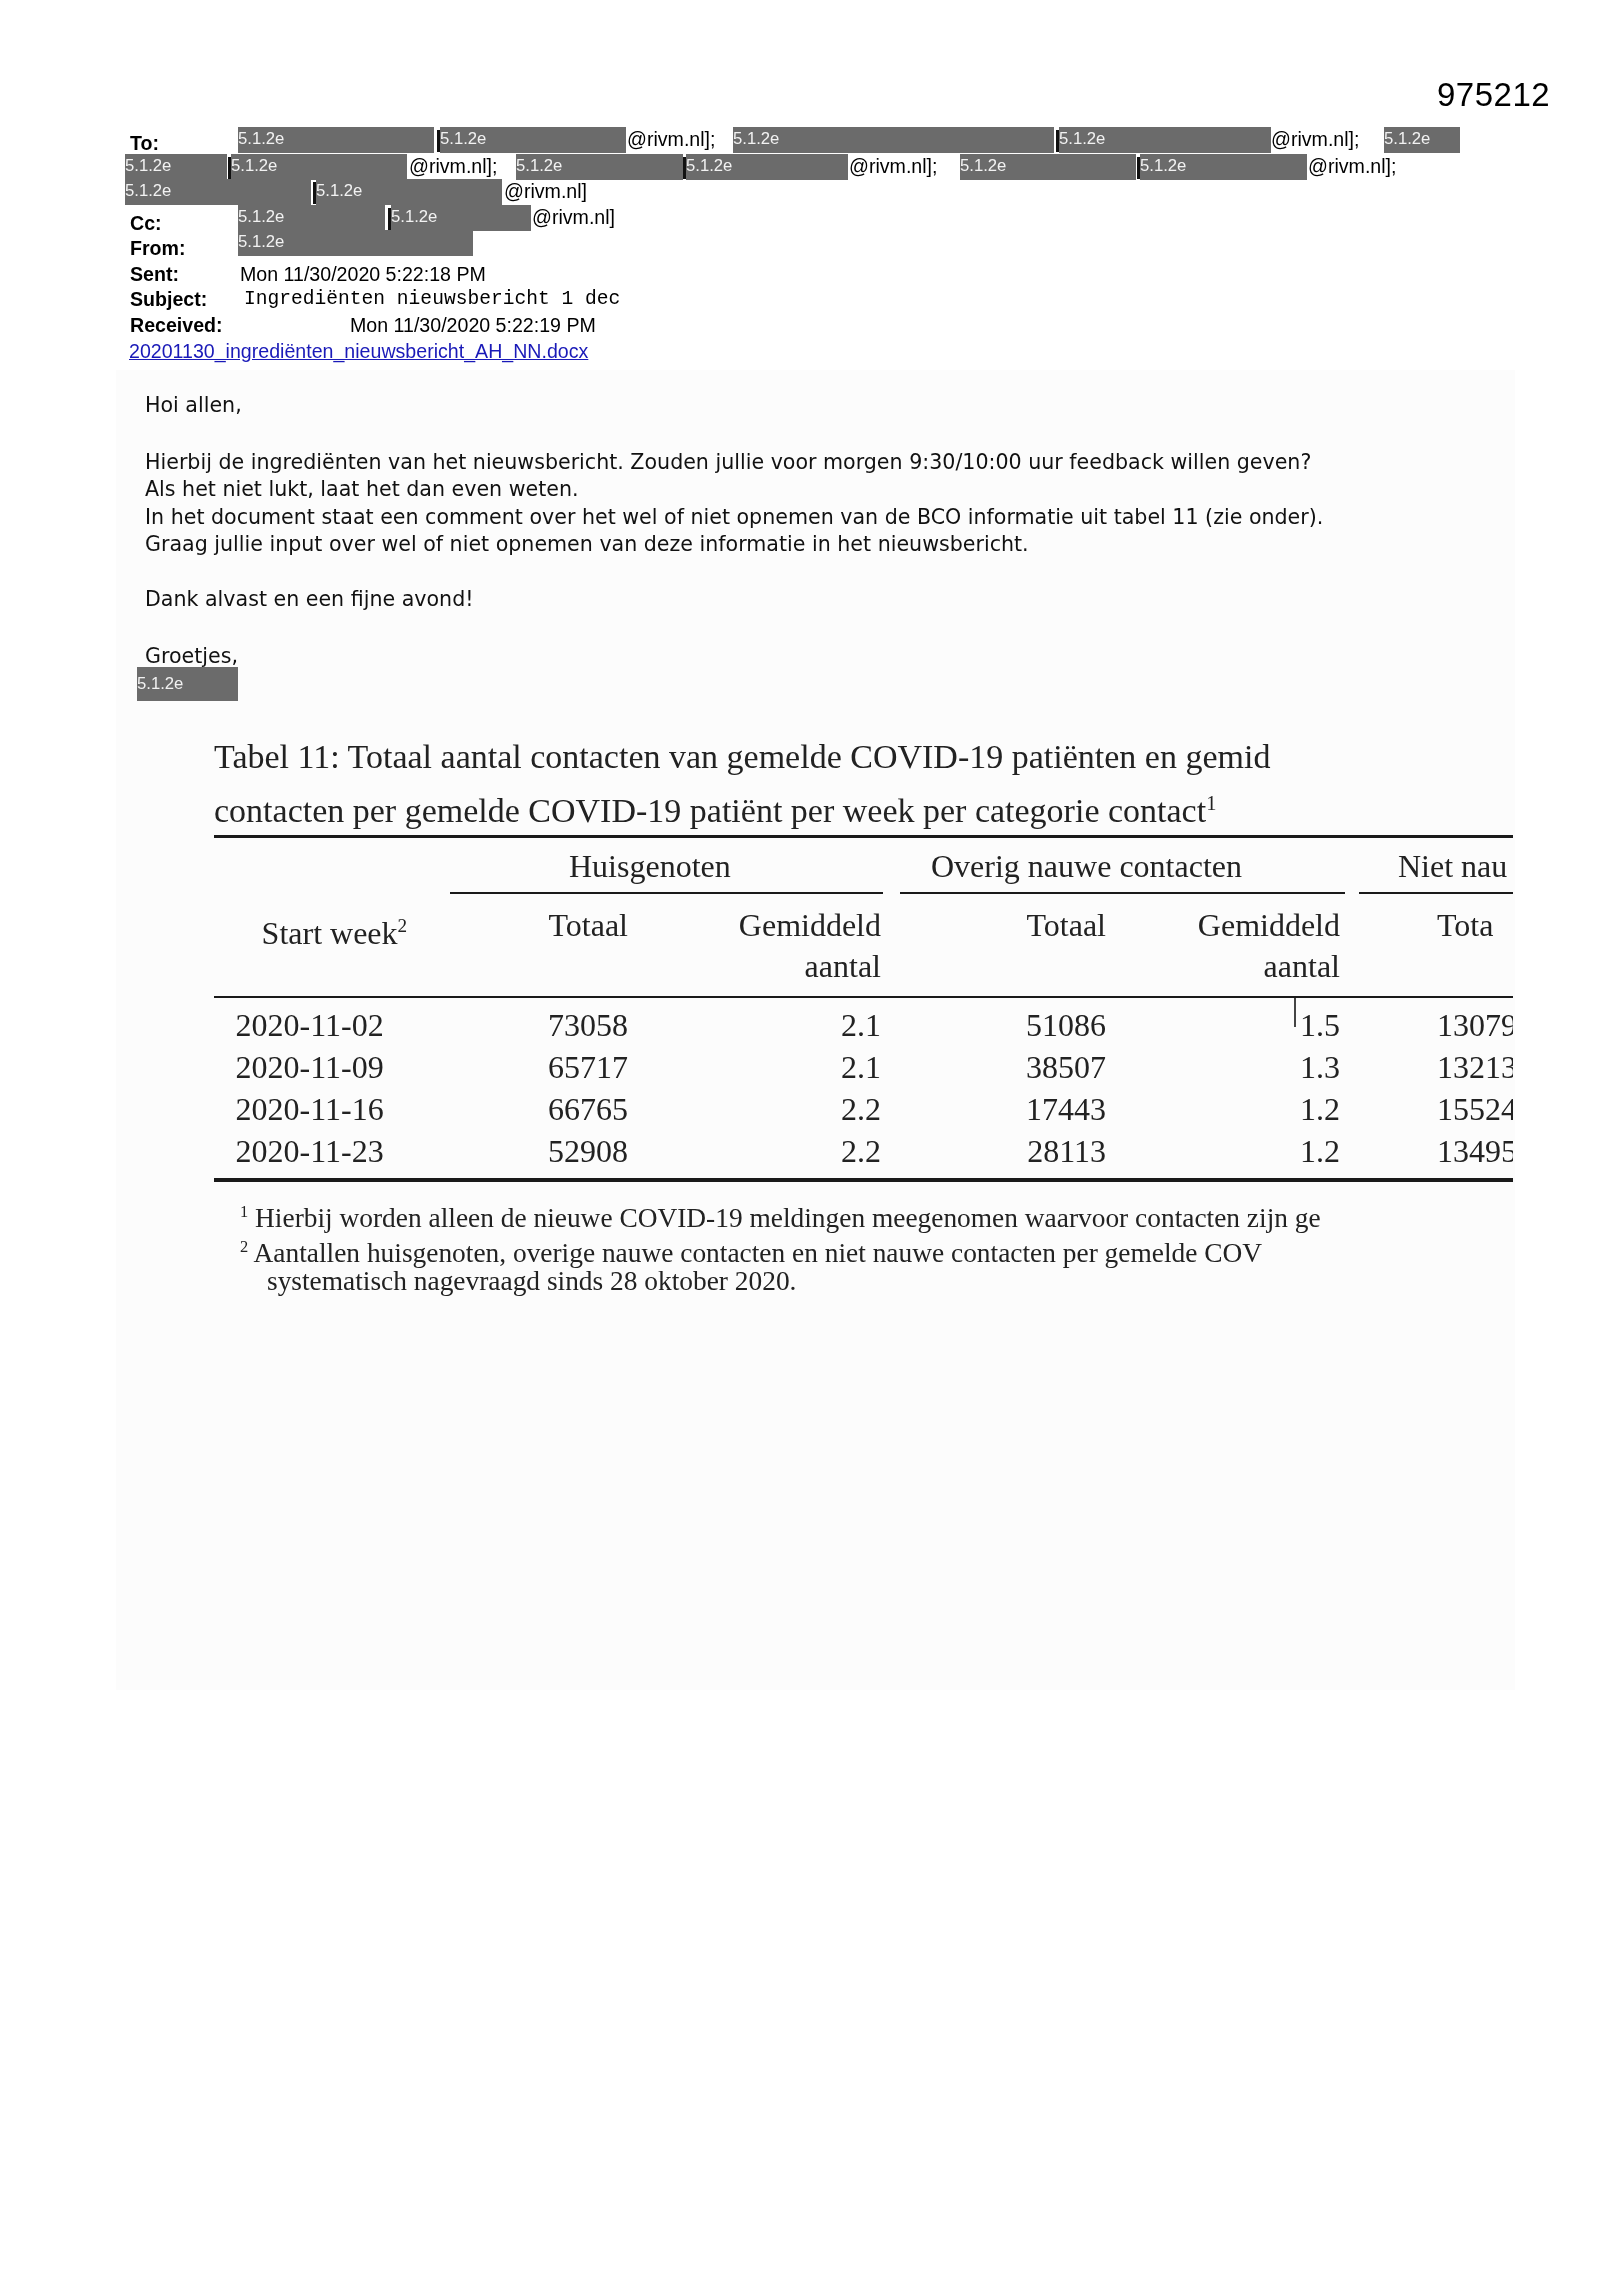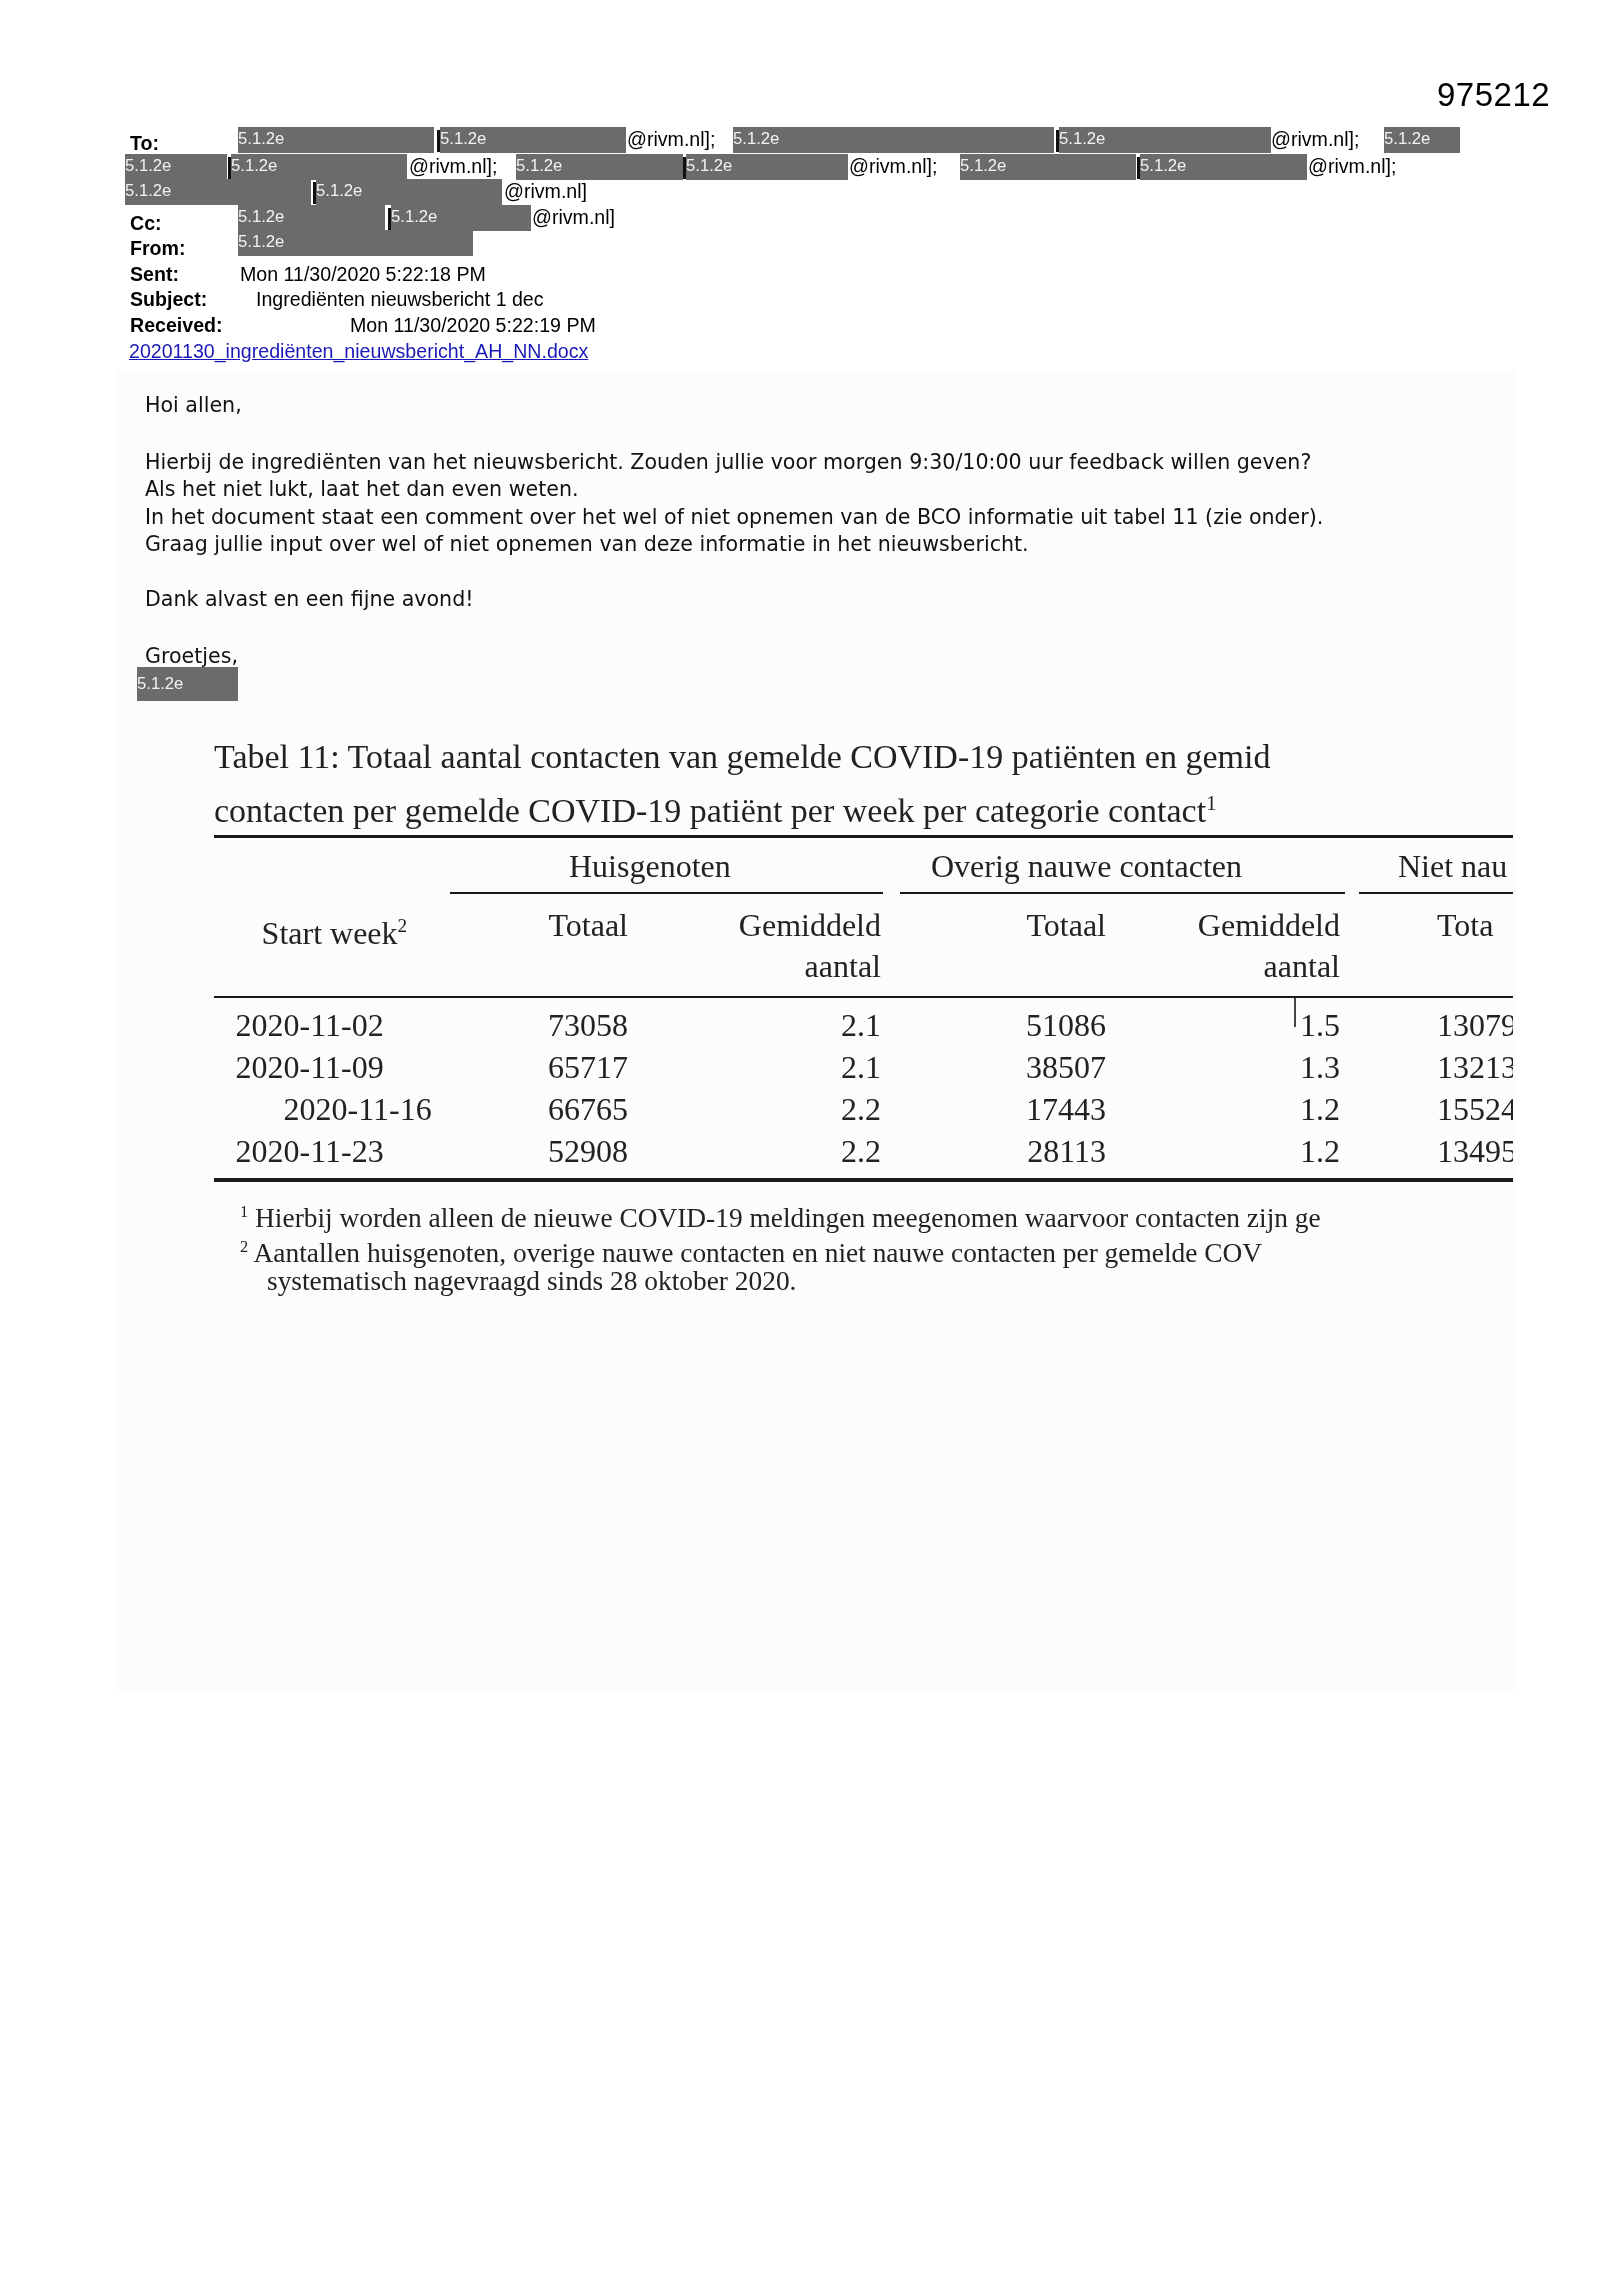--- a/index.html
+++ b/index.html
@@ -61,21 +61,21 @@
 <div class="hdr" style="left:504px;top:180px;">@rivm.nl]</div>
 
 <div class="red" style="left:238px;top:205px;width:147px;">5.1.2e</div>
 <div class="bar" style="left:388px;top:208px;"></div>
 <div class="red" style="left:391px;top:205px;width:140px;">5.1.2e</div>
 <div class="hdr" style="left:532px;top:206px;">@rivm.nl]</div>
 
 <div class="red" style="left:238px;top:230px;width:235px;">5.1.2e</div>
 
 <div class="hdr" style="left:240px;top:263px;">Mon 11/30/2020 5:22:18 PM</div>
-<div class="hdr" style="left:256px;top:288px;">Ingrediënten nieuwsbericht 1 dec</div>
+<div class="hdr" style="left:244px;top:288px;font-family:Liberation Mono, monospace;">Ingrediënten nieuwsbericht 1 dec</div>
 <div class="hdr" style="left:350px;top:314px;">Mon 11/30/2020 5:22:19 PM</div>
 
 <div class="attach">20201130_ingrediënten_nieuwsbericht_AH_NN.docx</div>
 
 <div class="pasted"></div>
 
 <div class="body-text" style="top:392px;">Hoi allen,</div>
 <div class="body-text" style="top:449px;">Hierbij de ingrediënten van het nieuwsbericht. Zouden jullie voor morgen 9:30/10:00 uur feedback willen geven?</div>
 <div class="body-text" style="top:476px;">Als het niet lukt, laat het dan even weten.</div>
 <div class="body-text" style="top:504px;">In het document staat een comment over het wel of niet opnemen van de BCO informatie uit tabel 11 (zie onder).</div>
@@ -117,21 +117,21 @@
   <div class="cell r" style="left:1010px;top:171px;width:116px;">1.5</div>
   <div class="cell" style="left:1223px;top:171px;">13079</div>
 
   <div class="cell" style="left:21.6px;top:213px;">2020-11-09</div>
   <div class="cell r" style="left:294px;top:213px;width:120px;">65717</div>
   <div class="cell r" style="left:549px;top:213px;width:118px;">2.1</div>
   <div class="cell r" style="left:745px;top:213px;width:147px;">38507</div>
   <div class="cell r" style="left:1010px;top:213px;width:116px;">1.3</div>
   <div class="cell" style="left:1223px;top:213px;">13213</div>
 
-  <div class="cell" style="left:21.6px;top:255px;margin-left:48px;">2020-11-16</div>
+  <div class="cell" style="left:21.6px;top:255px;">2020-11-16</div>
   <div class="cell r" style="left:294px;top:255px;width:120px;">66765</div>
   <div class="cell r" style="left:549px;top:255px;width:118px;">2.2</div>
   <div class="cell r" style="left:745px;top:255px;width:147px;">17443</div>
   <div class="cell r" style="left:1010px;top:255px;width:116px;">1.2</div>
   <div class="cell" style="left:1223px;top:255px;">15524</div>
 
   <div class="cell" style="left:21.6px;top:297px;">2020-11-23</div>
   <div class="cell r" style="left:294px;top:297px;width:120px;">52908</div>
   <div class="cell r" style="left:549px;top:297px;width:118px;">2.2</div>
   <div class="cell r" style="left:745px;top:297px;width:147px;">28113</div>

